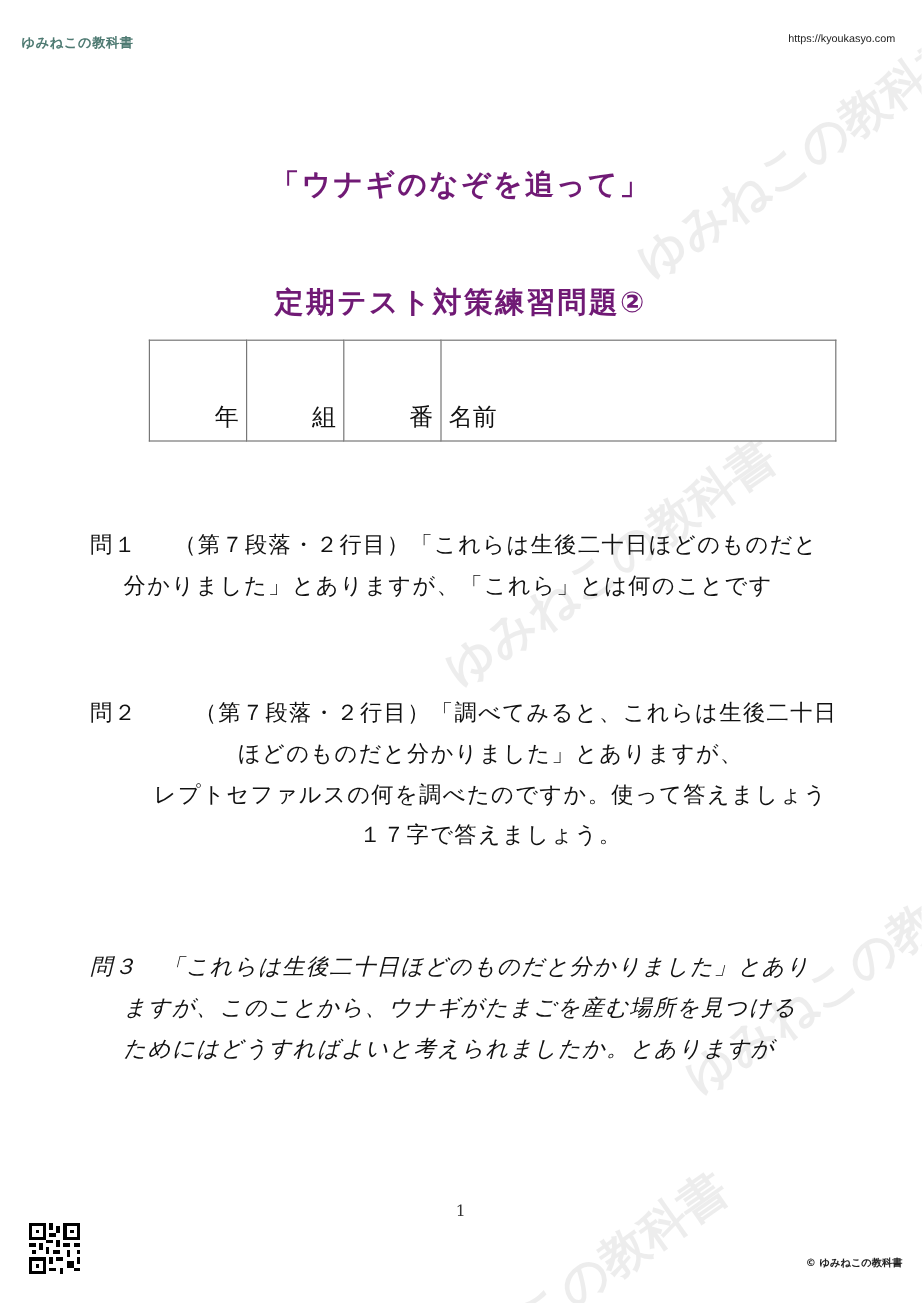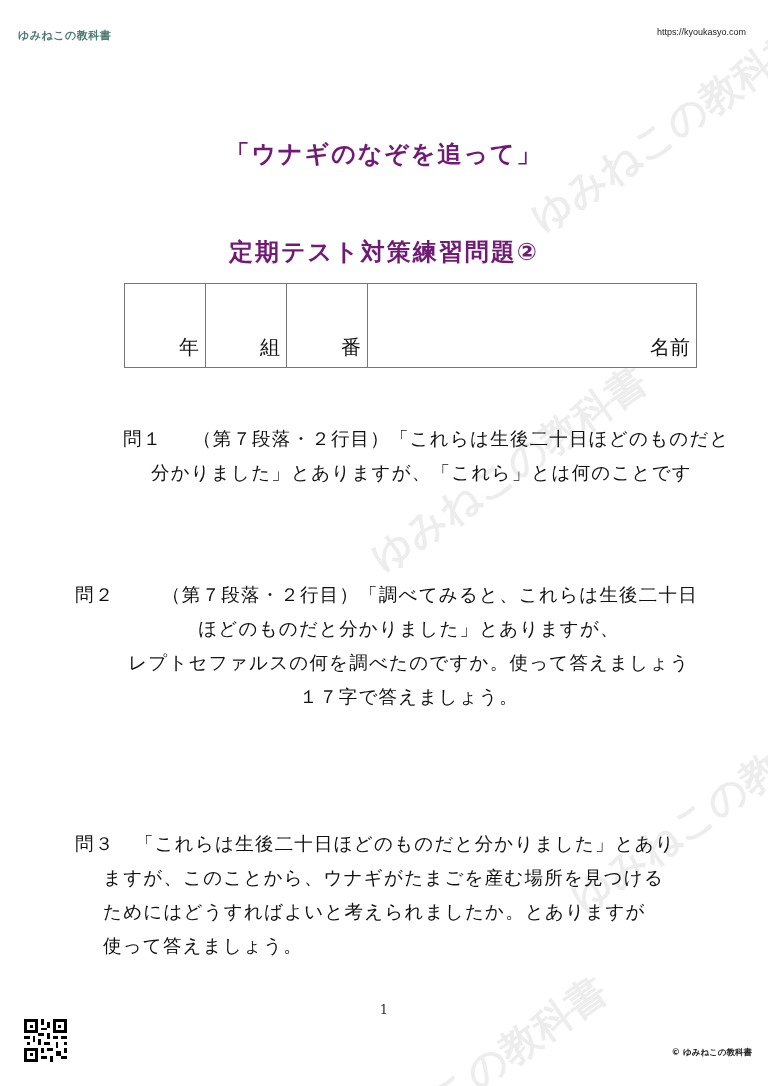--- a/index.html
+++ b/index.html
@@ -27,32 +27,32 @@
     position: absolute; left: 124px; top: 283px;
     border-collapse: collapse; height: 85px;
   }
   table.namebox td {
     border: 1.5px solid #777; vertical-align: bottom;
     font-size: 20px; padding: 0 6px 6px 6px;
   }
   .c-nen { width: 68px; text-align: right; }
   .c-kumi { width: 68px; text-align: right; }
   .c-ban { width: 68px; text-align: right; }
-  .c-name { width: 316px; text-align: right; margin-left: 48px; }
+  .c-name { width: 316px; text-align: left; margin-left: 48px; }
 
   .question {
     position: absolute; left: 75px; width: 640px;
     font-size: 18.5px; line-height: 34px; letter-spacing: 1.2px;
   }
   .question .qnum { position: absolute; left: 0; top: 0; }
   .question .line { display: block; padding-left: 28px; white-space: nowrap; }
   .question .line.first { padding-left: 70px; }
-  .q1 { top: 422px; margin-left: 48px; }
+  .q1 { top: 438px; }
   .q2 { top: 578px; text-align: center; }
-  .q3 { top: 827px; }
+  .q3 { top: 790px; font-style: italic; }
 
   .pagenum {
     position: absolute; left: 0; width: 768px; text-align: center; top: 1002px;
     font-family: "DejaVu Serif", serif; font-size: 13px; color: #333;
   }
   .qr {
     position: absolute; left: 23px; top: 1019px; width: 45px; height: 43px;
   }
   .copyright {
     position: absolute; right: 16px; top: 1047px;
@@ -101,21 +101,20 @@
   <span class="line">ほどのものだと分かりました」とありますが、</span>
   <span class="line">レプトセファルスの何を調べたのですか。使って答えましょう</span>
   <span class="line">１７字で答えましょう。</span>
 </div>
 
 <div class="question q3">
   <span class="qnum">問３</span>
   <span class="line first" style="padding-left:60px">「これらは生後二十日ほどのものだと分かりました」とあり</span>
   <span class="line">ますが、このことから、ウナギがたまごを産む場所を見つける</span>
   <span class="line">ためにはどうすればよいと考えられましたか。とありますが</span>
-  <span class="line">使って答えましょう。</span>
 </div>
 
 <div class="pagenum">1</div>
 
 <svg class="qr" viewBox="0 0 15 15" shape-rendering="crispEdges">
   <rect width="15" height="15" fill="#fff"></rect>
   <g fill="#000">
     <rect x="0" y="0" width="5" height="5"></rect>
       <rect x="1" y="1" width="3" height="3" fill="#fff"></rect>
       <rect x="2" y="2" width="1" height="1"></rect>

